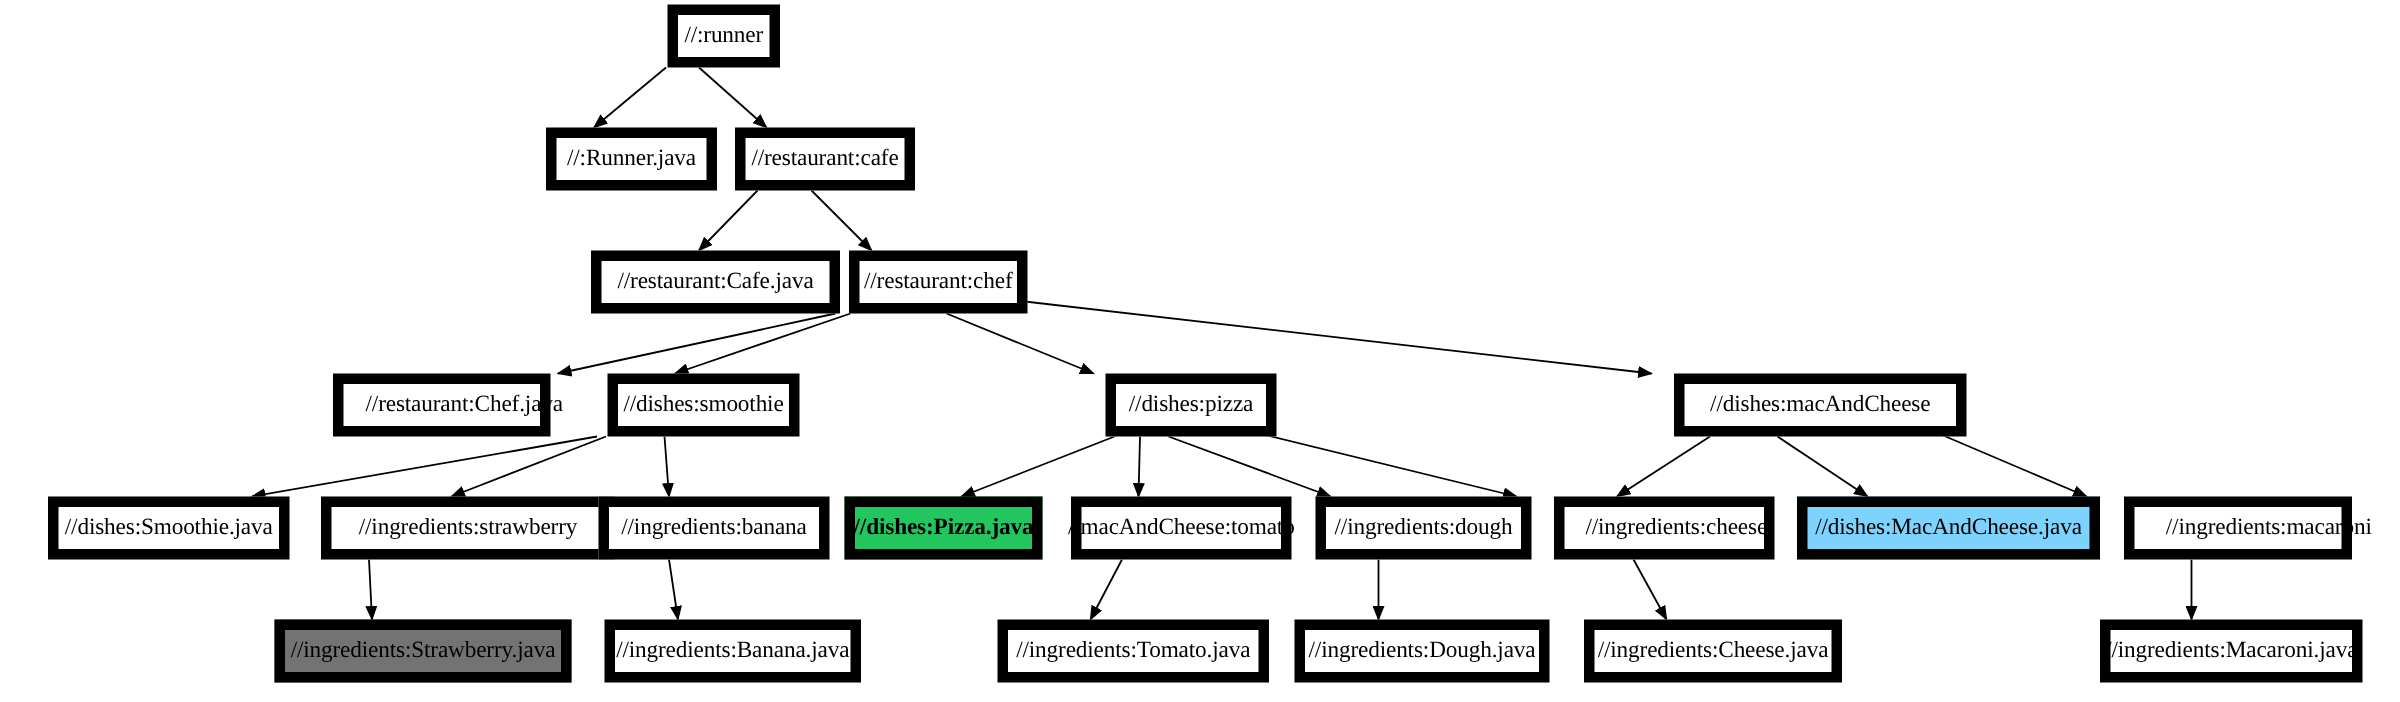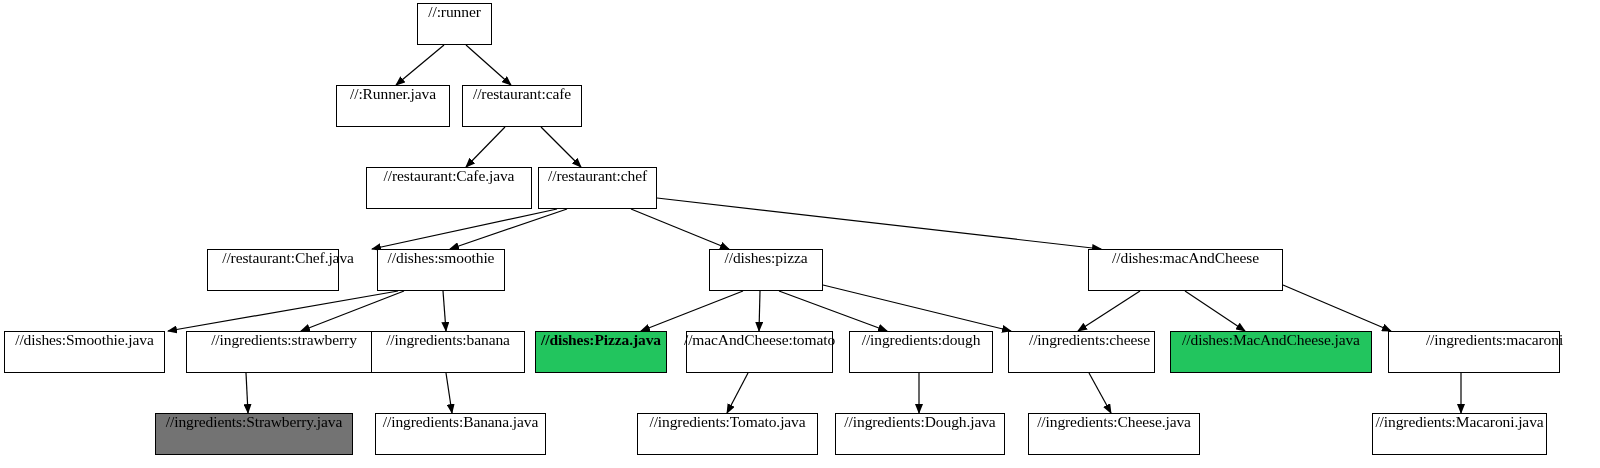--- a/index.html
+++ b/index.html
@@ -26,30 +26,31 @@
   #node-layer {
     position: absolute;
     left: 0;
     top: 0;
     width: 1600px;
     height: 468px;
   }
   .graph-node {
     position: absolute;
     box-sizing: border-box;
-    border: 1px solid #a3a3a3;
+    border: 7px solid #a3a3a3;
     background: #ffffff;
     display: flex;
-    align-items: flex-start;
+    align-items: center;
     justify-content: center;
     font-size: 15.5px;
     line-height: 1;
     color: #000000;
     white-space: nowrap;
     letter-spacing: -0.1px;
+    margin-left: 28px;
   }
   .graph-node .node-label {
     display: block;
   }
 </style>
 </head>
 <body>
 
 <div id="graph-canvas">
   <svg id="edge-layer" viewBox="0 0 1600 468" width="1600" height="468" xmlns="http://www.w3.org/2000/svg">
@@ -94,21 +95,21 @@
       </div>
       <div class="graph-node" style="left: 462px; top: 85px; width: 120px; height: 42px; background: rgb(255, 255, 255); border-color: rgb(0, 0, 0); color: rgb(0, 0, 0);">
         <span class="node-label">//restaurant:cafe</span>
       </div>
       <div class="graph-node" style="left: 366px; top: 167px; width: 166px; height: 42px; background: rgb(255, 255, 255); border-color: rgb(0, 0, 0); color: rgb(0, 0, 0);">
         <span class="node-label">//restaurant:Cafe.java</span>
       </div>
       <div class="graph-node" style="left: 538px; top: 167px; width: 119px; height: 42px; background: rgb(255, 255, 255); border-color: rgb(0, 0, 0); color: rgb(0, 0, 0);">
         <span class="node-label">//restaurant:chef</span>
       </div>
-      <div class="graph-node" style="left: 207px; top: 249px; width: 132px; height: 42px; background: rgb(255, 255, 255); border-color: rgb(0, 0, 0); color: rgb(0, 0, 0); padding-left: 30px;">
+      <div class="graph-node" style="left: 194px; top: 249px; width: 145px; height: 42px; background: rgb(255, 255, 255); border-color: rgb(0, 0, 0); color: rgb(0, 0, 0); padding-left: 30px;">
         <span class="node-label">//restaurant:Chef.java</span>
       </div>
       <div class="graph-node" style="left: 377px; top: 249px; width: 128px; height: 42px; background: rgb(255, 255, 255); border-color: rgb(0, 0, 0); color: rgb(0, 0, 0);">
         <span class="node-label">//dishes:smoothie</span>
       </div>
       <div class="graph-node" style="left: 709px; top: 249px; width: 114px; height: 42px; background: rgb(255, 255, 255); border-color: rgb(0, 0, 0); color: rgb(0, 0, 0);">
         <span class="node-label">//dishes:pizza</span>
       </div>
       <div class="graph-node" style="left: 1088px; top: 249px; width: 195px; height: 42px; background: rgb(255, 255, 255); border-color: rgb(0, 0, 0); color: rgb(0, 0, 0);">
         <span class="node-label">//dishes:macAndCheese</span>
@@ -127,24 +128,24 @@
       </div>
       <div class="graph-node" style="left: 686px; top: 331px; width: 147px; height: 42px; background: rgb(255, 255, 255); border-color: rgb(0, 0, 0); color: rgb(0, 0, 0);">
         <span class="node-label">//macAndCheese:tomato</span>
       </div>
       <div class="graph-node" style="left: 849px; top: 331px; width: 144px; height: 42px; background: rgb(255, 255, 255); border-color: rgb(0, 0, 0); color: rgb(0, 0, 0);">
         <span class="node-label">//ingredients:dough</span>
       </div>
       <div class="graph-node" style="left: 1008px; top: 331px; width: 147px; height: 42px; background: rgb(255, 255, 255); border-color: rgb(0, 0, 0); color: rgb(0, 0, 0); padding-left: 16px;">
         <span class="node-label">//ingredients:cheese</span>
       </div>
-      <div class="graph-node" style="left: 1170px; top: 331px; width: 202px; height: 42px; background: #22c55e; border-color: rgb(0, 0, 0); color: rgb(0, 0, 0);">
+      <div class="graph-node" style="left: 1170px; top: 331px; width: 202px; height: 42px; background: #7dd3fc; border-color: rgb(0, 0, 0); color: rgb(0, 0, 0);">
         <span class="node-label">//dishes:MacAndCheese.java</span>
       </div>
-      <div class="graph-node" style="left: 1388px; top: 331px; width: 172px; height: 42px; background: rgb(255, 255, 255); border-color: rgb(0, 0, 0); color: rgb(0, 0, 0); padding-left: 41px;">
+      <div class="graph-node" style="left: 1388px; top: 331px; width: 152px; height: 42px; background: rgb(255, 255, 255); border-color: rgb(0, 0, 0); color: rgb(0, 0, 0); padding-left: 41px;">
         <span class="node-label">//ingredients:macaroni</span>
       </div>
       <div class="graph-node" style="left: 155px; top: 413px; width: 198px; height: 42px; background: #737373; border-color: rgb(0, 0, 0); color: rgb(0, 0, 0);">
         <span class="node-label">//ingredients:Strawberry.java</span>
       </div>
       <div class="graph-node" style="left: 375px; top: 413px; width: 171px; height: 42px; background: rgb(255, 255, 255); border-color: rgb(0, 0, 0); color: rgb(0, 0, 0);">
         <span class="node-label">//ingredients:Banana.java</span>
       </div>
       <div class="graph-node" style="left: 637px; top: 413px; width: 181px; height: 42px; background: rgb(255, 255, 255); border-color: rgb(0, 0, 0); color: rgb(0, 0, 0);">
         <span class="node-label">//ingredients:Tomato.java</span>

